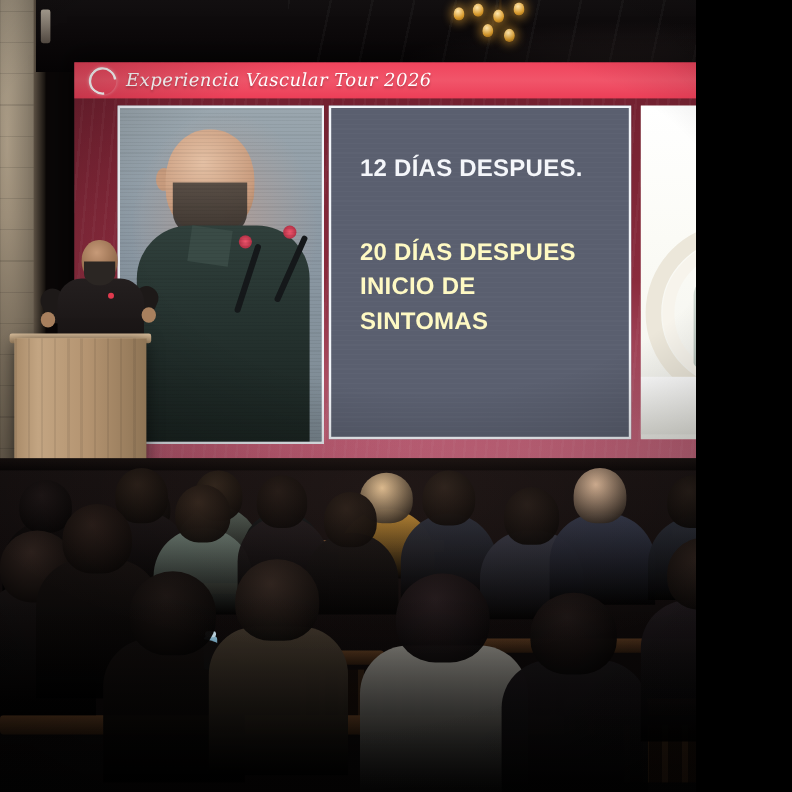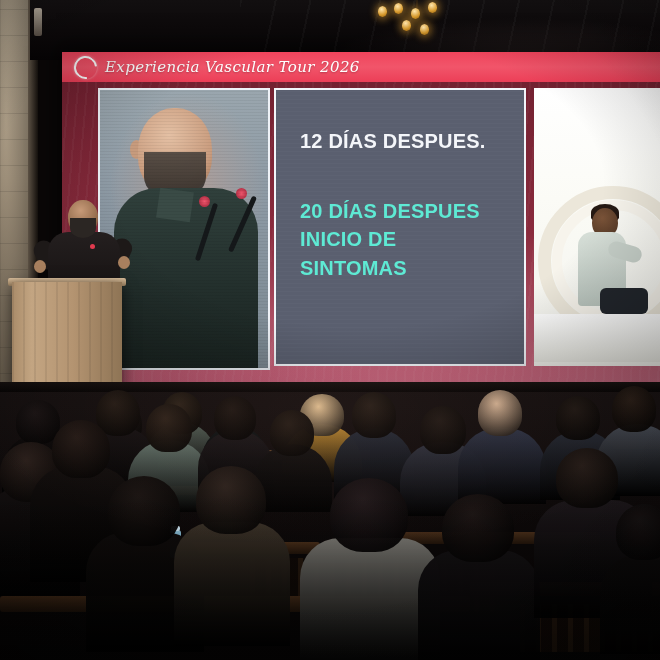--- a/index.html
+++ b/index.html
@@ -1,17 +1,17 @@
 <!DOCTYPE html>
 <html><head>
 <meta charset="utf-8">
 <style>
   html,body{margin:0;padding:0;background:#000;}
   body{font-family:"Liberation Sans",sans-serif;}
-  .stage{position:relative;width:660px;height:660px;overflow:hidden;background:#0a0707;}
+  .stage{position:relative;width:580px;height:660px;overflow:hidden;background:#0a0707;}
 
   
   .wall-brick{position:absolute;left:0;top:0;width:30px;height:400px;
     background:
       repeating-linear-gradient(0deg, rgba(0,0,0,.10) 0 1px, rgba(0,0,0,0) 1px 26px),
       repeating-linear-gradient(90deg, rgba(0,0,0,.07) 0 1px, rgba(0,0,0,0) 1px 40px),
       linear-gradient(180deg,#c3b49c 0%,#b9a88f 45%,#8d7e69 100%);}
   .wall-brick:after{content:"";position:absolute;inset:0;
     background:radial-gradient(ellipse at 20% 30%, rgba(0,0,0,.10), rgba(0,0,0,.45));}
   .wall-edge{position:absolute;left:28px;top:0;width:10px;height:400px;
@@ -84,21 +84,21 @@
   .mh1{left:99px;top:106px}.mh2{left:136px;top:98px}
 
   
   .panel-mid{position:absolute;left:212px;top:36px;width:252px;height:278px;
     border:2px solid #f2f5f9;background:#5a5f6f;box-sizing:border-box;
     padding:40px 0 0 24px;}
   .panel-mid:after{content:"";position:absolute;inset:0;
     background:repeating-linear-gradient(0deg, rgba(255,255,255,.018) 0 1px, rgba(0,0,0,0) 1px 4px);}
   .line-a{position:relative;z-index:2;color:#f4f6fa;font-size:20px;font-weight:bold;
     letter-spacing:.2px;margin-bottom:44px;}
-  .line-b{position:relative;z-index:2;color:#5eead4;font-size:20px;font-weight:bold;
+  .line-b{position:relative;z-index:2;color:#fef9c3;font-size:20px;font-weight:bold;
     letter-spacing:.2px;line-height:1.42;}
 
   
   .panel-right{position:absolute;left:472px;top:36px;width:126px;height:278px;overflow:hidden;
     background:#fdfdfb;}
   .clin{position:absolute;inset:0;
     background:linear-gradient(180deg,#ffffff 0%,#fbfbf6 40%,#f2f2ec 100%);}
   .ct-ring{position:absolute;left:4px;top:98px;width:150px;height:150px;border-radius:50%;
     border:13px solid #ece7da;box-sizing:border-box;}
   .ct-ring2{position:absolute;left:18px;top:112px;width:122px;height:122px;border-radius:50%;

